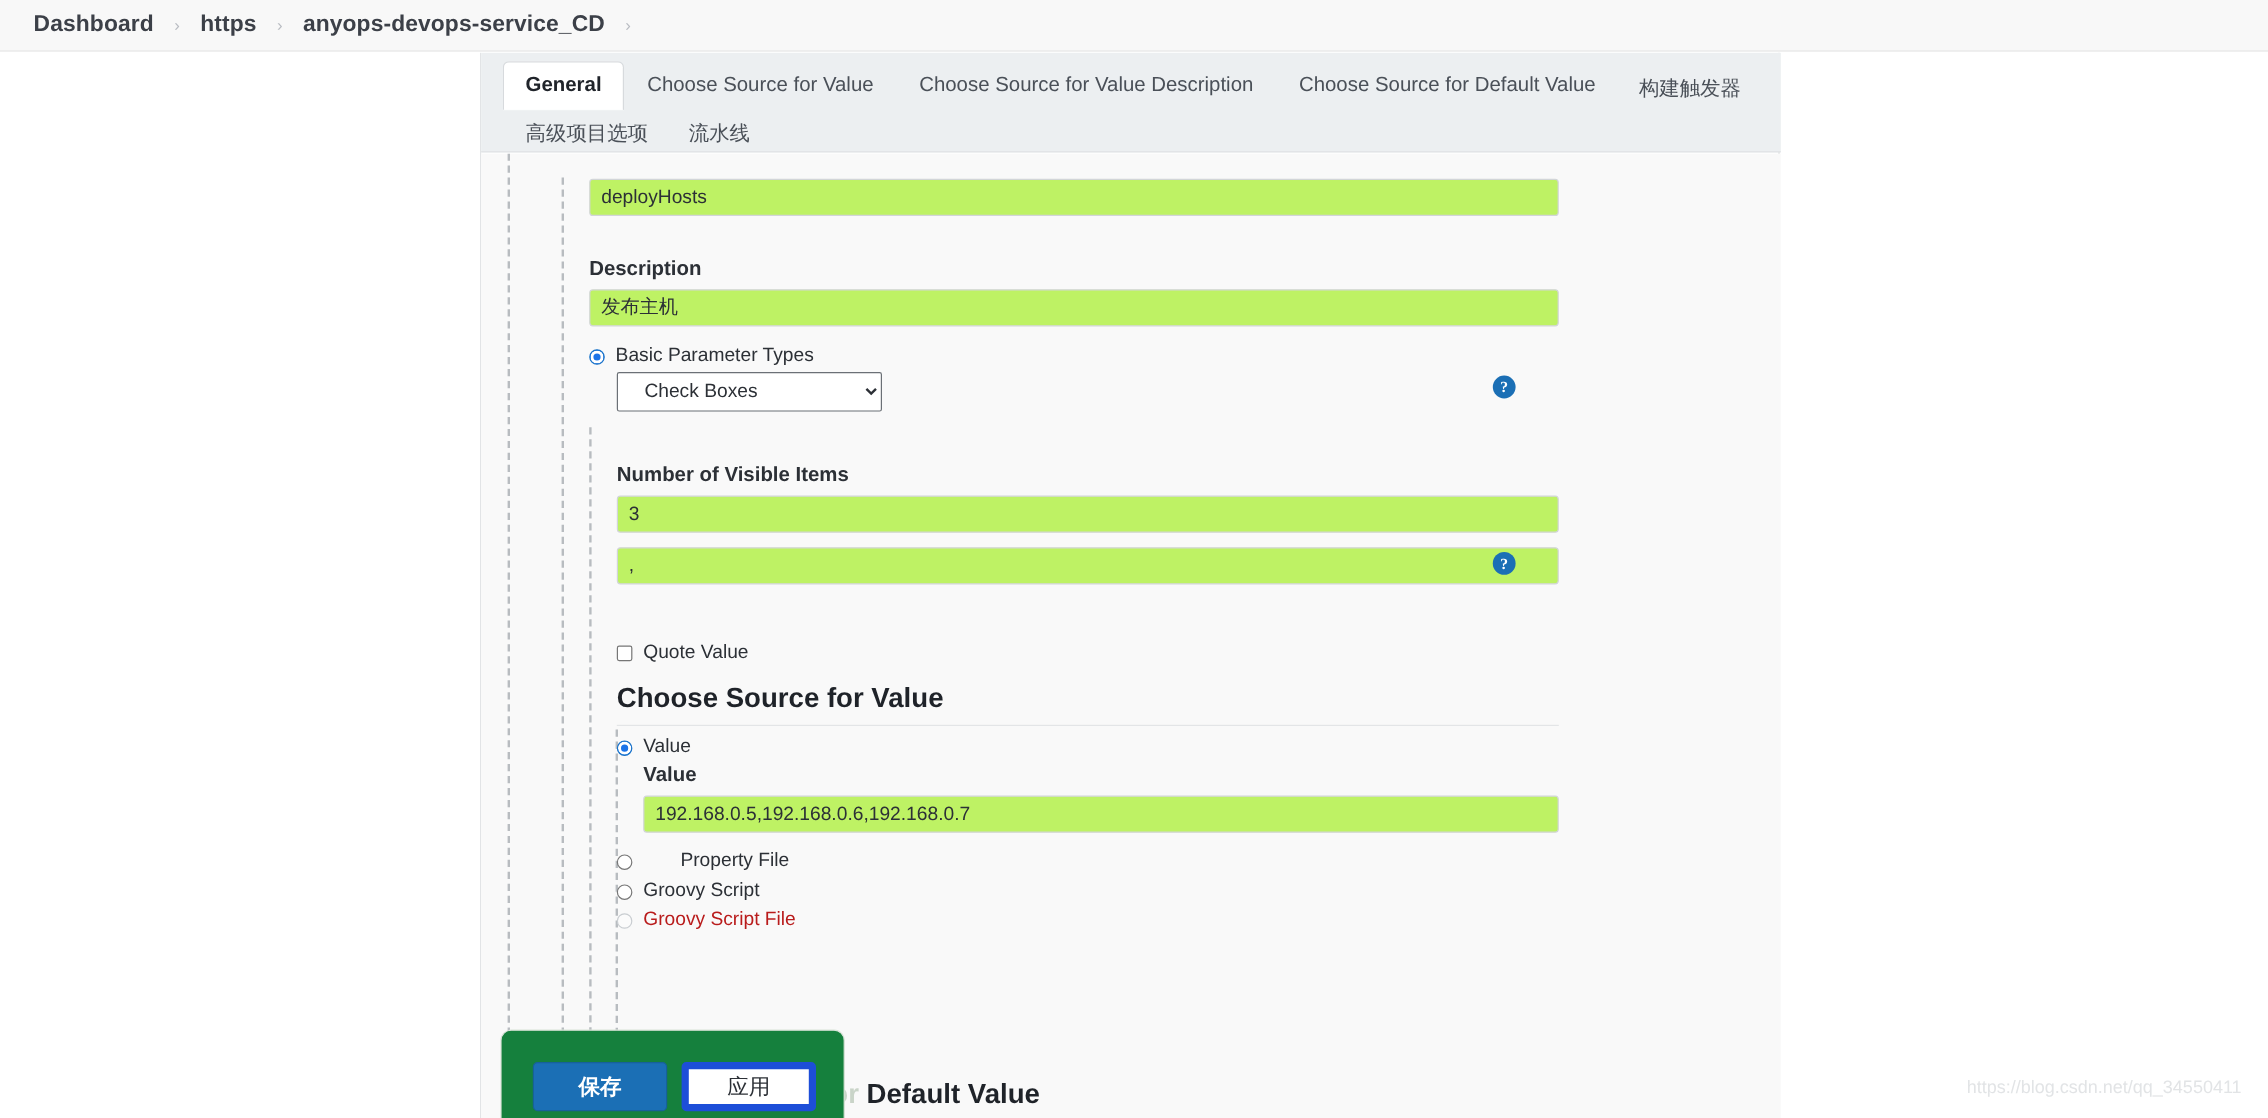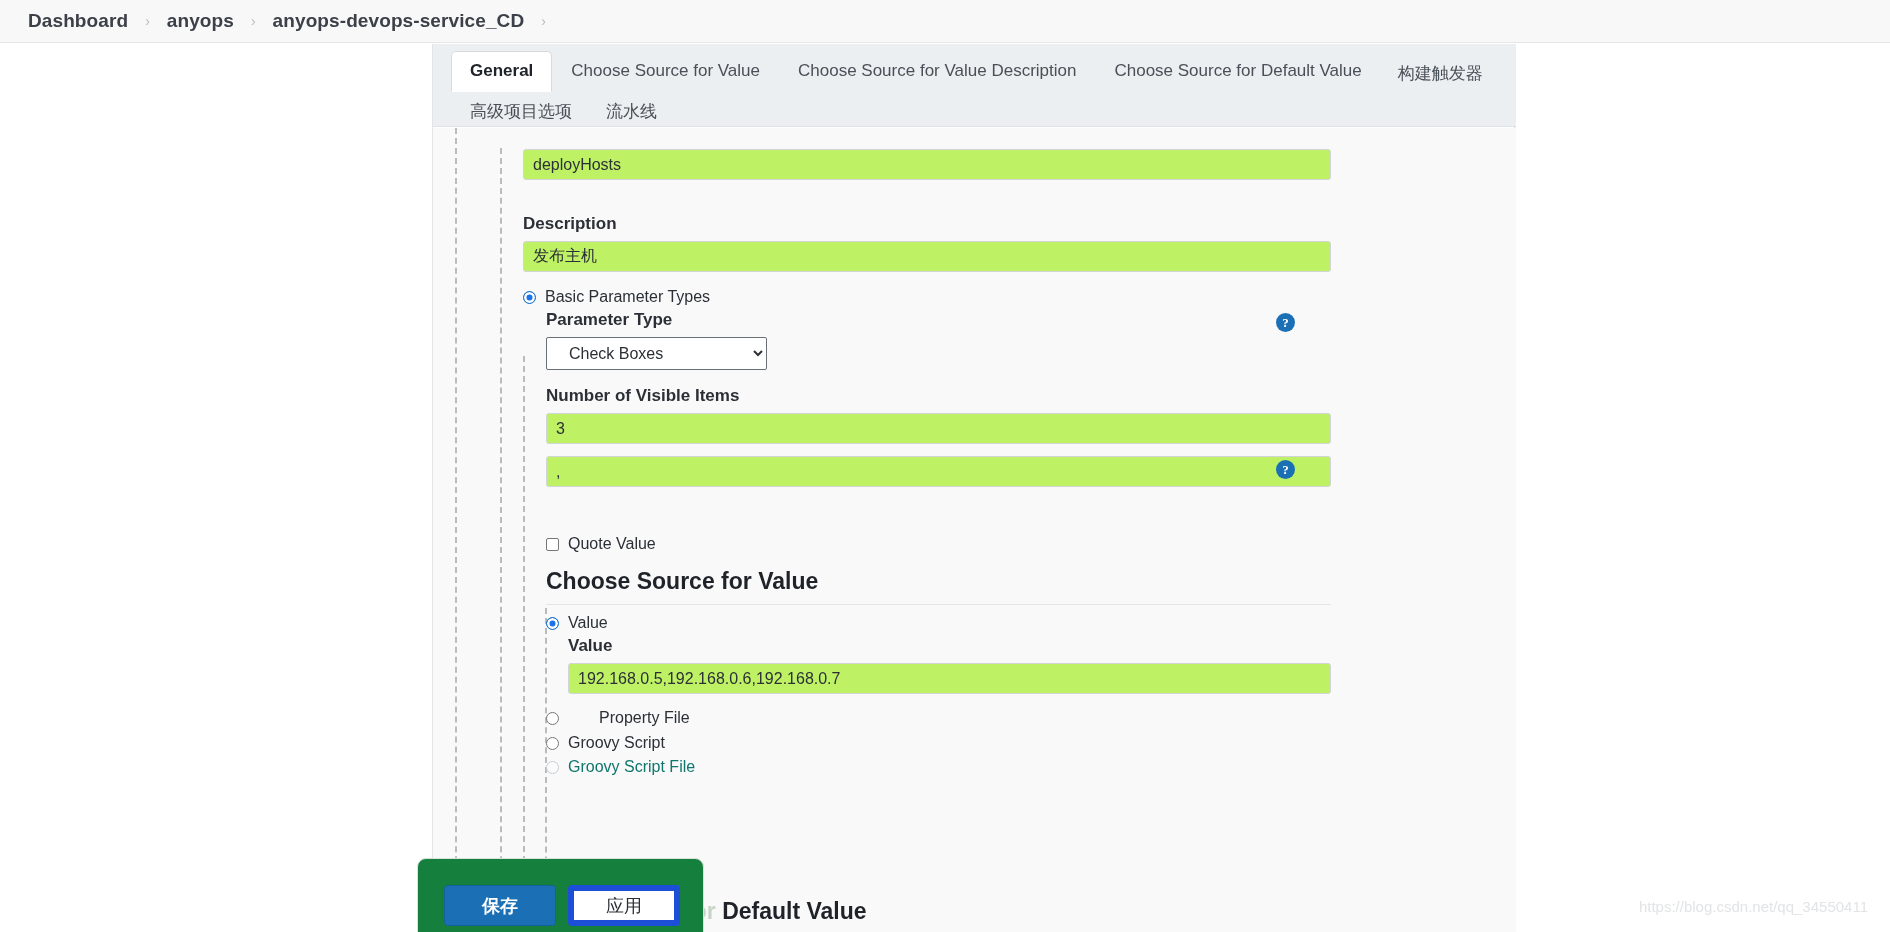--- a/index.html
+++ b/index.html
@@ -43,21 +43,20 @@
   
   #config-card {
     position: absolute;
     left: 400px; top: 44px;
     width: 1083px;
     height: 888px;
     background: #ffffff;
     border-left: 1px solid #e2e4e6;
     border-right: 1px solid #d4d6d8;
     z-index: 10;
-    margin-left: 32px;
   }
 
   
   #tab-strip {
     position: absolute;
     left: 0; top: 0;
     width: 1083px;
     background: #eceff1;
     border-bottom: 1px solid #dfe2e4;
     padding: 6px 0 0 0;
@@ -166,21 +165,21 @@
   .radio.disabled { border-color: #c9cdd1; background: #fbfbfb; }
   .checkbox {
     width: 13px; height: 13px;
     border: 1px solid #767676;
     border-radius: 2px;
     background: #fff;
     flex: none;
     cursor: pointer;
   }
   .opt-label { font-size: 16px; color: #2c3036; }
-  .opt-label.dim { color: #0f766e; }
+  .opt-label.dim { color: #b91c1c; }
 
   
   .help-icon {
     position: absolute;
     width: 19px; height: 19px;
     border-radius: 50%;
     background: #1b6fb5;
     color: #ffffff;
     font-size: 13px;
     font-weight: bold;
@@ -290,21 +289,21 @@
 <body>
 
 <div id="left-pane"></div>
 <div id="right-pane">
   <div id="watermark">https://blog.csdn.net/qq_34550411</div>
 </div>
 
 <div id="breadcrumb-bar">
   <span class="crumb">Dashboard</span>
   <span class="crumb-sep">›</span>
-  <span class="crumb">anyops</span>
+  <span class="crumb">https</span>
   <span class="crumb-sep">›</span>
   <span class="crumb">anyops-devops-service_CD</span>
   <span class="crumb-sep last">›</span>
 </div>
 
 <div id="config-card">
 
   <div id="tab-strip">
     <div class="tab-row">
       <div class="tab active">General</div>
@@ -336,21 +335,20 @@
         <label class="field-label">Description</label>
         <input class="txt-input" value="发布主机" style="">
       </div>
 
       <div class="opt-row" style="position:absolute; left:45px; top:160px;">
         <span class="radio checked"></span>
         <span class="opt-label">Basic Parameter Types</span>
       </div>
 
       <div style="position:absolute; left:68px; top:182px; width:785px;">
-        <label class="field-label">Parameter Type</label>
         <select class="sel" id="param-type-select"><option>Check Boxes</option><option>Radio Buttons</option><option>Single Select</option><option>Multi Select</option><option>Formatted HTML</option><option>Formatted Hidden HTML</option></select>
       </div>
       <div class="help-icon" style="left:798px; top:185px;">?</div>
 
       <div style="position:absolute; left:68px; top:258px; width:785px;">
         <label class="field-label">Number of Visible Items</label>
         <input class="txt-input" value="3" style="">
       </div>
 
       <div style="position:absolute; left:68px; top:328px; width:785px;">

